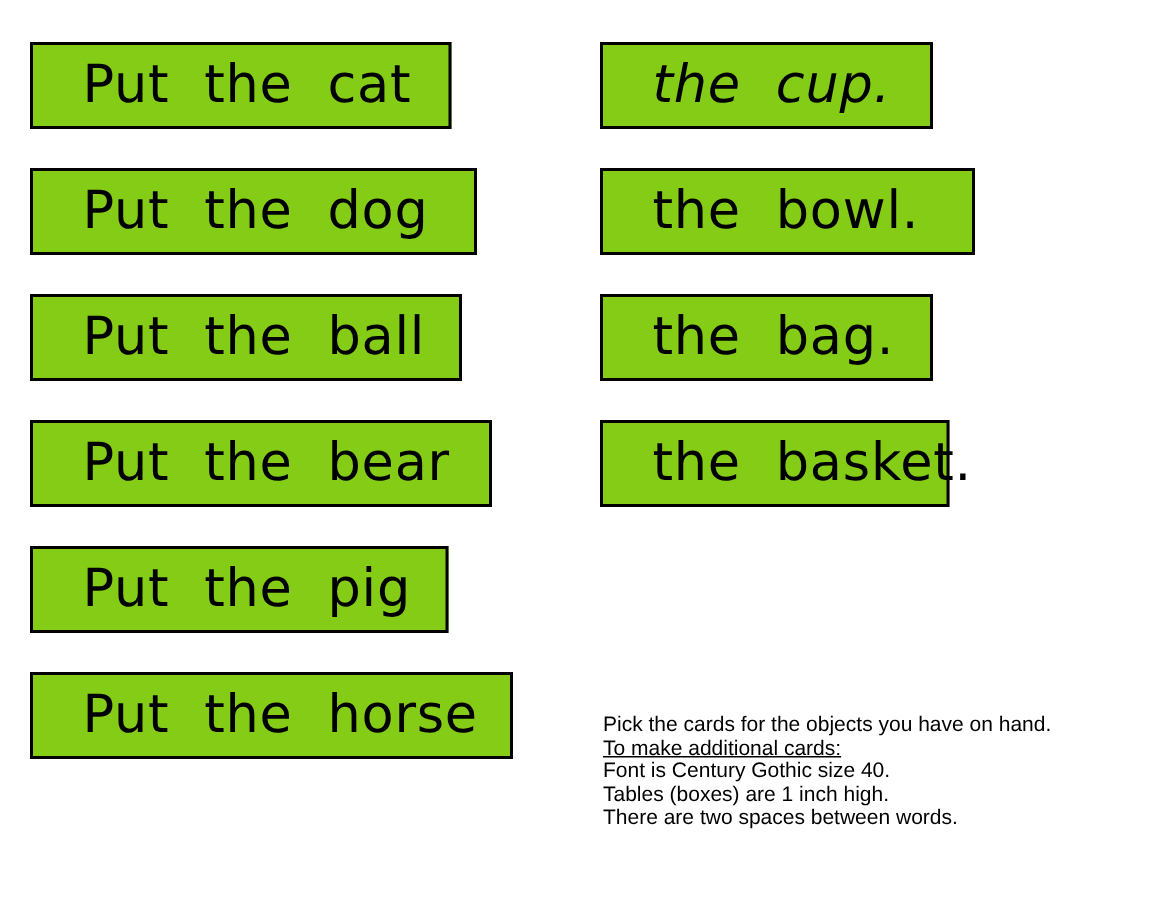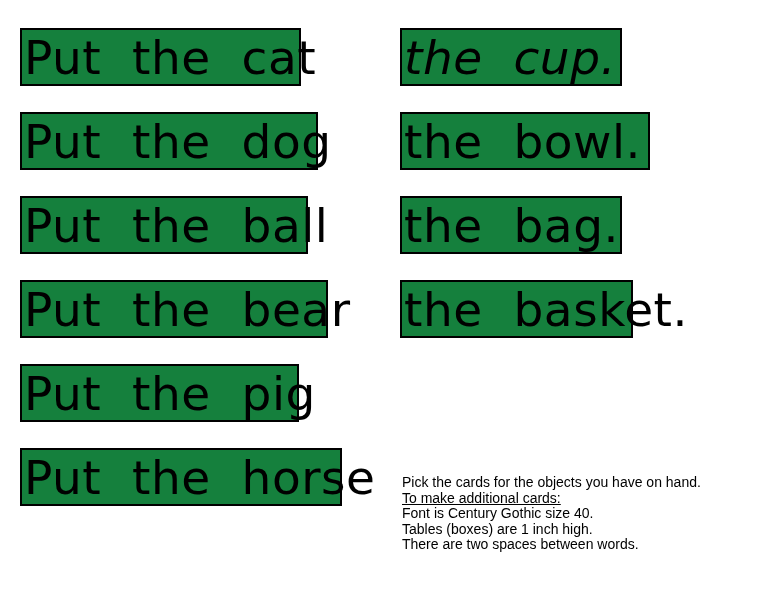--- a/index.html
+++ b/index.html
@@ -22,29 +22,29 @@
   }
   .column {
     position: absolute;
     top: 28px;
   }
   .col-left { left: 20px; }
   .col-right { left: 400px; }
 
   .card {
     border: 2px solid #000000;
-    background: #15803d;
+    background: #84cc16;
     height: 58px;
     box-sizing: border-box;
     display: flex;
     align-items: center;
-    padding-left: 2px;
+    padding-left: 33px;
     margin-bottom: 26px;
     white-space: pre;
-    font-size: 47px;
+    font-size: 35px;
     line-height: 1;
     letter-spacing: 0.5px;
     font-family: "DejaVu Sans", sans-serif;
     font-weight: 400;
   }
 
   
   .col-left .card:nth-child(1) { width: 281px; }
   .col-left .card:nth-child(2) { width: 298px; }
   .col-left .card:nth-child(3) { width: 288px; }

